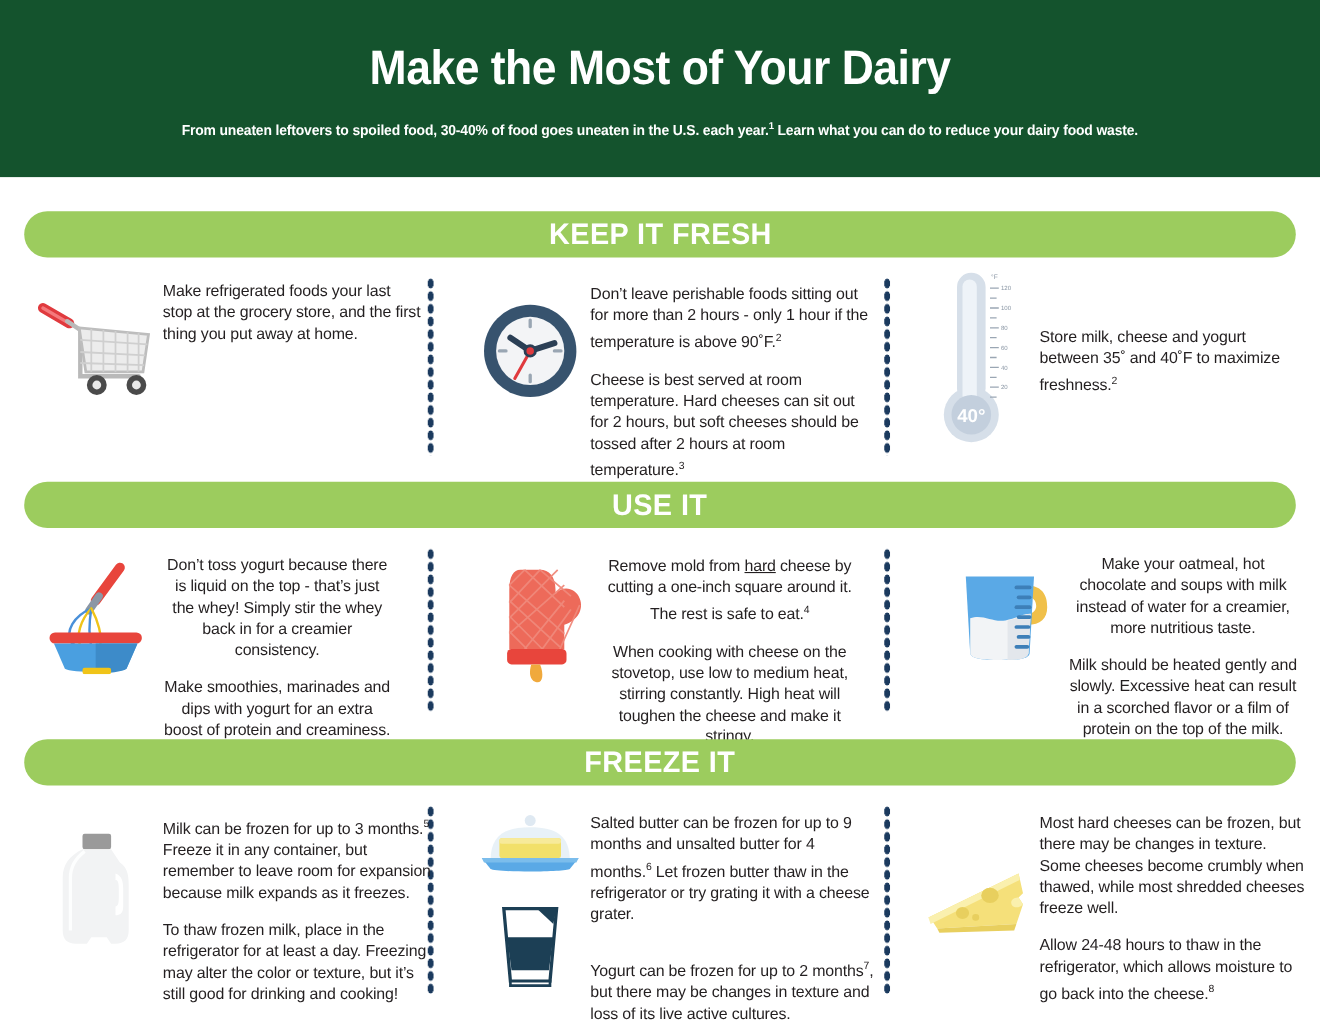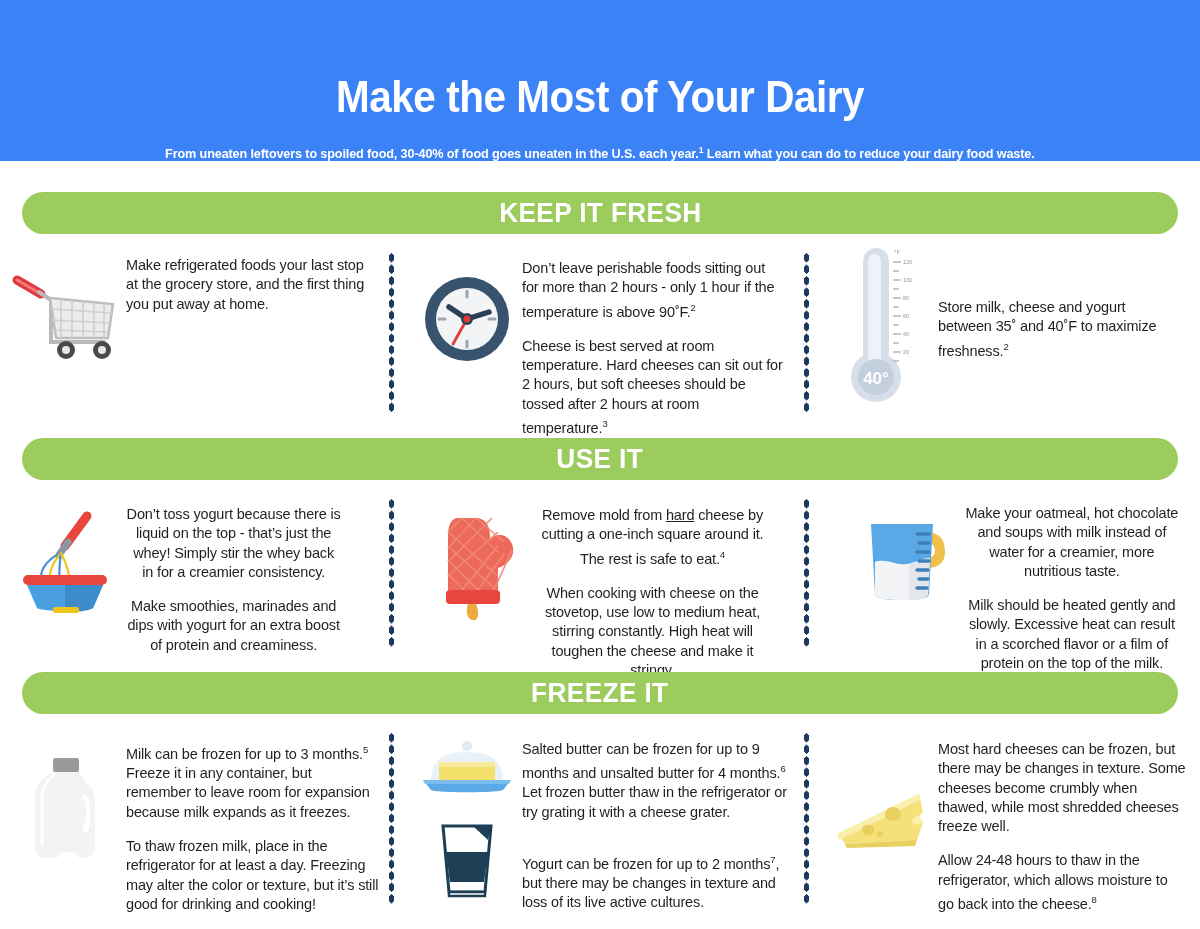--- a/index.html
+++ b/index.html
@@ -7,23 +7,23 @@
     width: 1200px; height: 929px;
     background: #ffffff;
     font-family: "Liberation Sans", sans-serif;
     overflow: hidden;
   }
   .page { position: relative; width: 1200px; height: 929px; background:#fff; }
 
   
   .header {
     width: 1200px; height: 161px;
-    background: #3b82f6;
+    background: #14532d;
     display: flex; flex-direction: column;
-    align-items: center; justify-content: flex-end;
+    align-items: center; justify-content: center;
     padding-top: 4px;
   }
   .header-title {
     color: #ffffff;
     font-size: 44px;
     font-weight: bold;
     letter-spacing: -0.5px;
     line-height: 1.05;
     text-align: center;
     font-family: "Liberation Sans", sans-serif;
@@ -63,21 +63,21 @@
     display: flex;
     width: 1200px;
     position: relative;
   }
   .col {
     position: relative;
     display: flex;
     align-items: flex-start;
     padding-top: 22px;
   }
-  .col-1 { width: 390px; padding-left: 4px; }
+  .col-1 { width: 390px; padding-left: 4px; margin-left: 22px; }
   .col-2 { width: 420px; padding-left: 22px; }
   .col-3 { width: 390px; padding-left: 18px; }
 
   .icon-wrap {
     flex: 0 0 auto;
     display: flex;
     align-items: flex-start;
     justify-content: center;
   }
   .txt {

